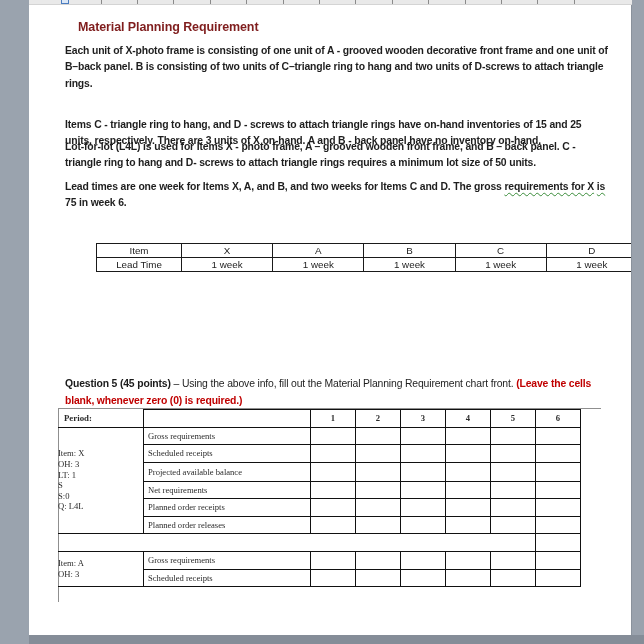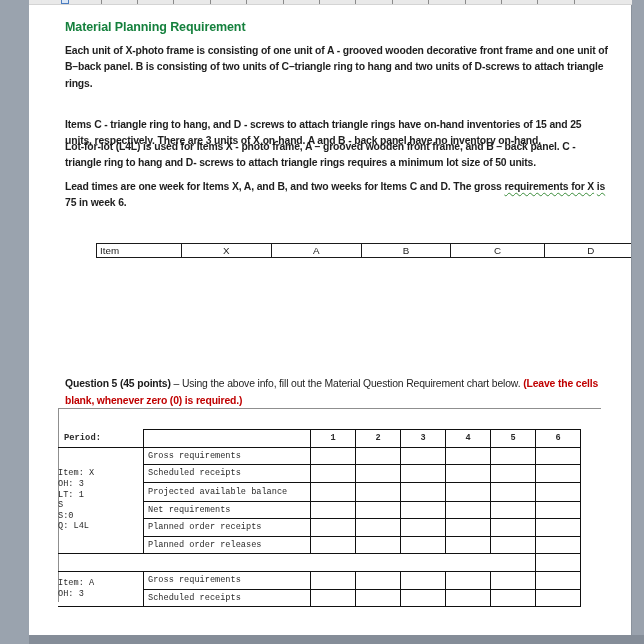--- a/index.html
+++ b/index.html
@@ -5,31 +5,31 @@
   html, body { margin:0; padding:0; }
   body { width:644px; height:644px; overflow:hidden; position:relative; background:#9aa2ad; font-family:"Liberation Sans", sans-serif; }
   .ruler { position:absolute; left:29px; top:0; width:603px; height:4px; background:#e9e9e9; border-bottom:1px solid #d4d4d4; }
   .ruler .tick { position:absolute; top:0; width:1px; height:4px; background:#8a8a8a; }
   .ruler .marker { position:absolute; left:32px; top:0; width:6px; height:3px; border:1px solid #4a7cc0; border-top:none; background:#dbe7f6; }
   .left-pane { position:absolute; left:0; top:0; width:29px; height:644px; background:#9aa3ae; border-right:1px solid #7f8893; }
   .page { position:absolute; left:29px; top:5px; width:602px; height:630px; background:#ffffff; }
   .right-pane { position:absolute; left:631px; top:5px; width:13px; height:639px; background:#9aa2ad; border-left:1px solid #8a929c; }
   .bottom-band { position:absolute; left:29px; top:635px; width:615px; height:9px; background:#858d98; }
   .doc { position:absolute; left:36px; top:0; width:545px; font-family:"Liberation Sans", sans-serif; color:#1a1a1a; }
-  .title { position:absolute; top:15px; left:0; font-size:12.5px; font-weight:bold; color:#15803d; white-space:nowrap; letter-spacing:-0.1px; }
+  .title { position:absolute; top:15px; left:13px; font-size:12.5px; font-weight:bold; color:#7f1d1d; white-space:nowrap; letter-spacing:-0.1px; }
   .para { position:absolute; left:0; width:545px; font-size:10.4px; line-height:16.3px; color:#1e1e1e; letter-spacing:-0.15px;font-weight:bold; }
   .para .sq { text-decoration:underline wavy #3a8c3a; text-decoration-thickness:1px; text-underline-offset:2px; }
   table.info { position:absolute; left:31px; top:238px; border-collapse:collapse; width:542px; font-size:9.8px; color:#222; }
   table.info td { border:1px solid #1a1a1a; padding:0 3px; height:13px; line-height:13px; text-align:center; vertical-align:top; }
-  table.info td.lab { text-align:left; width:78px; }
+  table.info td.lab { text-align:center; width:78px; }
   .q { position:absolute; left:0; top:371px; width:545px; font-size:10.4px; line-height:16.5px; color:#1e1e1e; letter-spacing:-0.15px; }
   .q b.blk { color:#1a1a1a; }
   .q b.red { color:#c00000; }
   .mrp-frame { position:absolute; left:29px; top:403px; width:542px; height:193px; border-top:1px solid #8f8f8f; border-left:1px solid #8f8f8f; }
-  table.mrp { position:absolute; left:29px; top:424px; border-collapse:collapse; font-family:Liberation Mono, monospace; font-size:8.6px; color:#2a2a2a; }
+  table.mrp { position:absolute; left:29px; top:404px; border-collapse:collapse; font-family:Liberation Serif, serif; font-size:8.6px; color:#2a2a2a; }
   table.mrp td { border:1px solid #111; height:16.5px; padding:0; }
   table.mrp td.period { border-left:none; border-top:none; font-weight:bold; padding-left:6px; width:79px; font-size:8.8px; }
   table.mrp td.lblcell { width:162px; padding-left:4px;margin-top:43px; }
   table.mrp td.num { width:44px; text-align:center; font-weight:bold; }
   table.mrp td.cell { width:44px; }
   table.mrp td.item { text-align:left; line-height:10.6px; vertical-align:middle; border-left:none; }
   table.mrp td.spacer { height:17px; border-left:none; }
   table.mrp td.spacer-last { border-left:1px solid #7a7a7a; border-right:1px solid #111; }
 </style>
 </head>
@@ -66,24 +66,32 @@
     <table class="info">
       <tbody>
           <tr>
         <td class="lab">Item</td>
         <td>X</td>
         <td>A</td>
         <td>B</td>
         <td>C</td>
         <td>D</td>
       </tr>
+      <tr>
+        <td class="lab">Lead Time</td>
+        <td>1 week</td>
+        <td>1 week</td>
+        <td>1 week</td>
+        <td>1 week</td>
+        <td>1 week</td>
+      </tr>
     </tbody>
       </table>
 
-    <div class="q"><b class="blk">Question 5 (45 points)</b><span> – Using the above info, fill out the Material Question Requirement chart below. </span><b class="red">(Leave the cells blank, whenever zero (0) is required.)</b></div>
+    <div class="q"><b class="blk">Question 5 (45 points)</b><span> – Using the above info, fill out the Material Planning Requirement chart front. </span><b class="red">(Leave the cells blank, whenever zero (0) is required.)</b></div>
   </div>
 
   <div class="mrp-frame"></div>
 
   <table class="mrp">
     <tbody>
         <tr>
       <td class="period">Period:</td>
       <td class="lblcell"></td>
       <td class="num">1</td>

